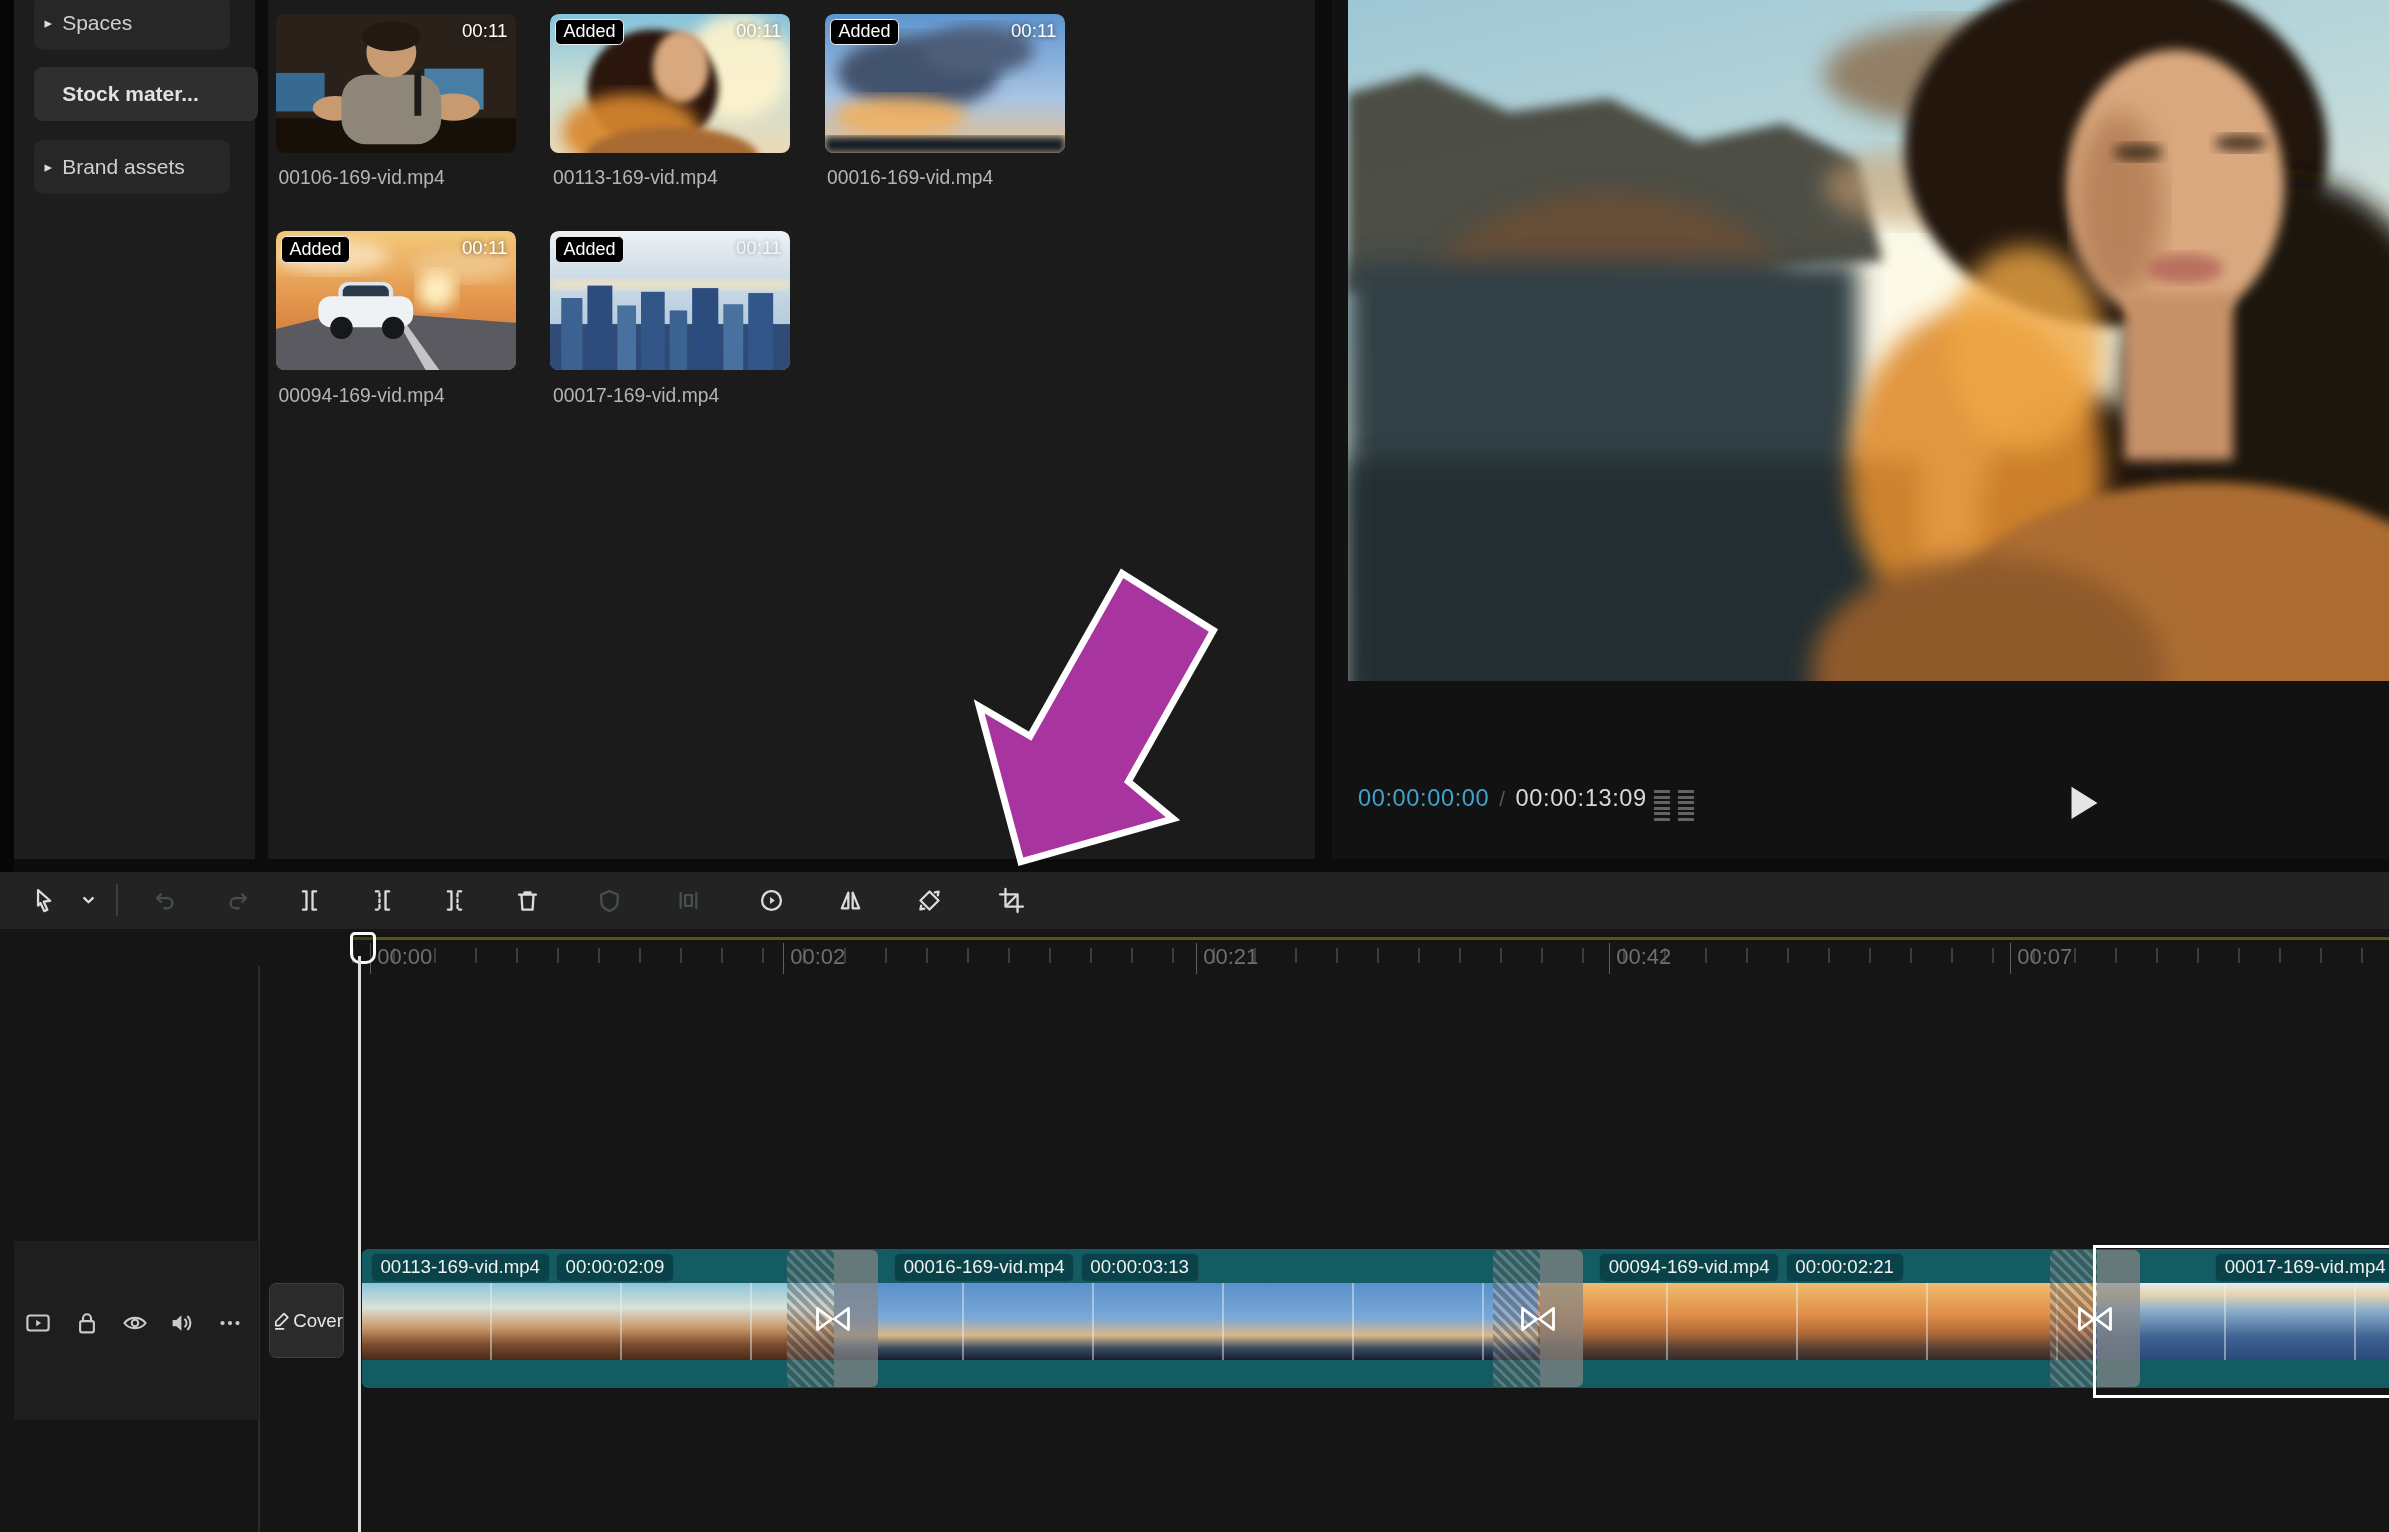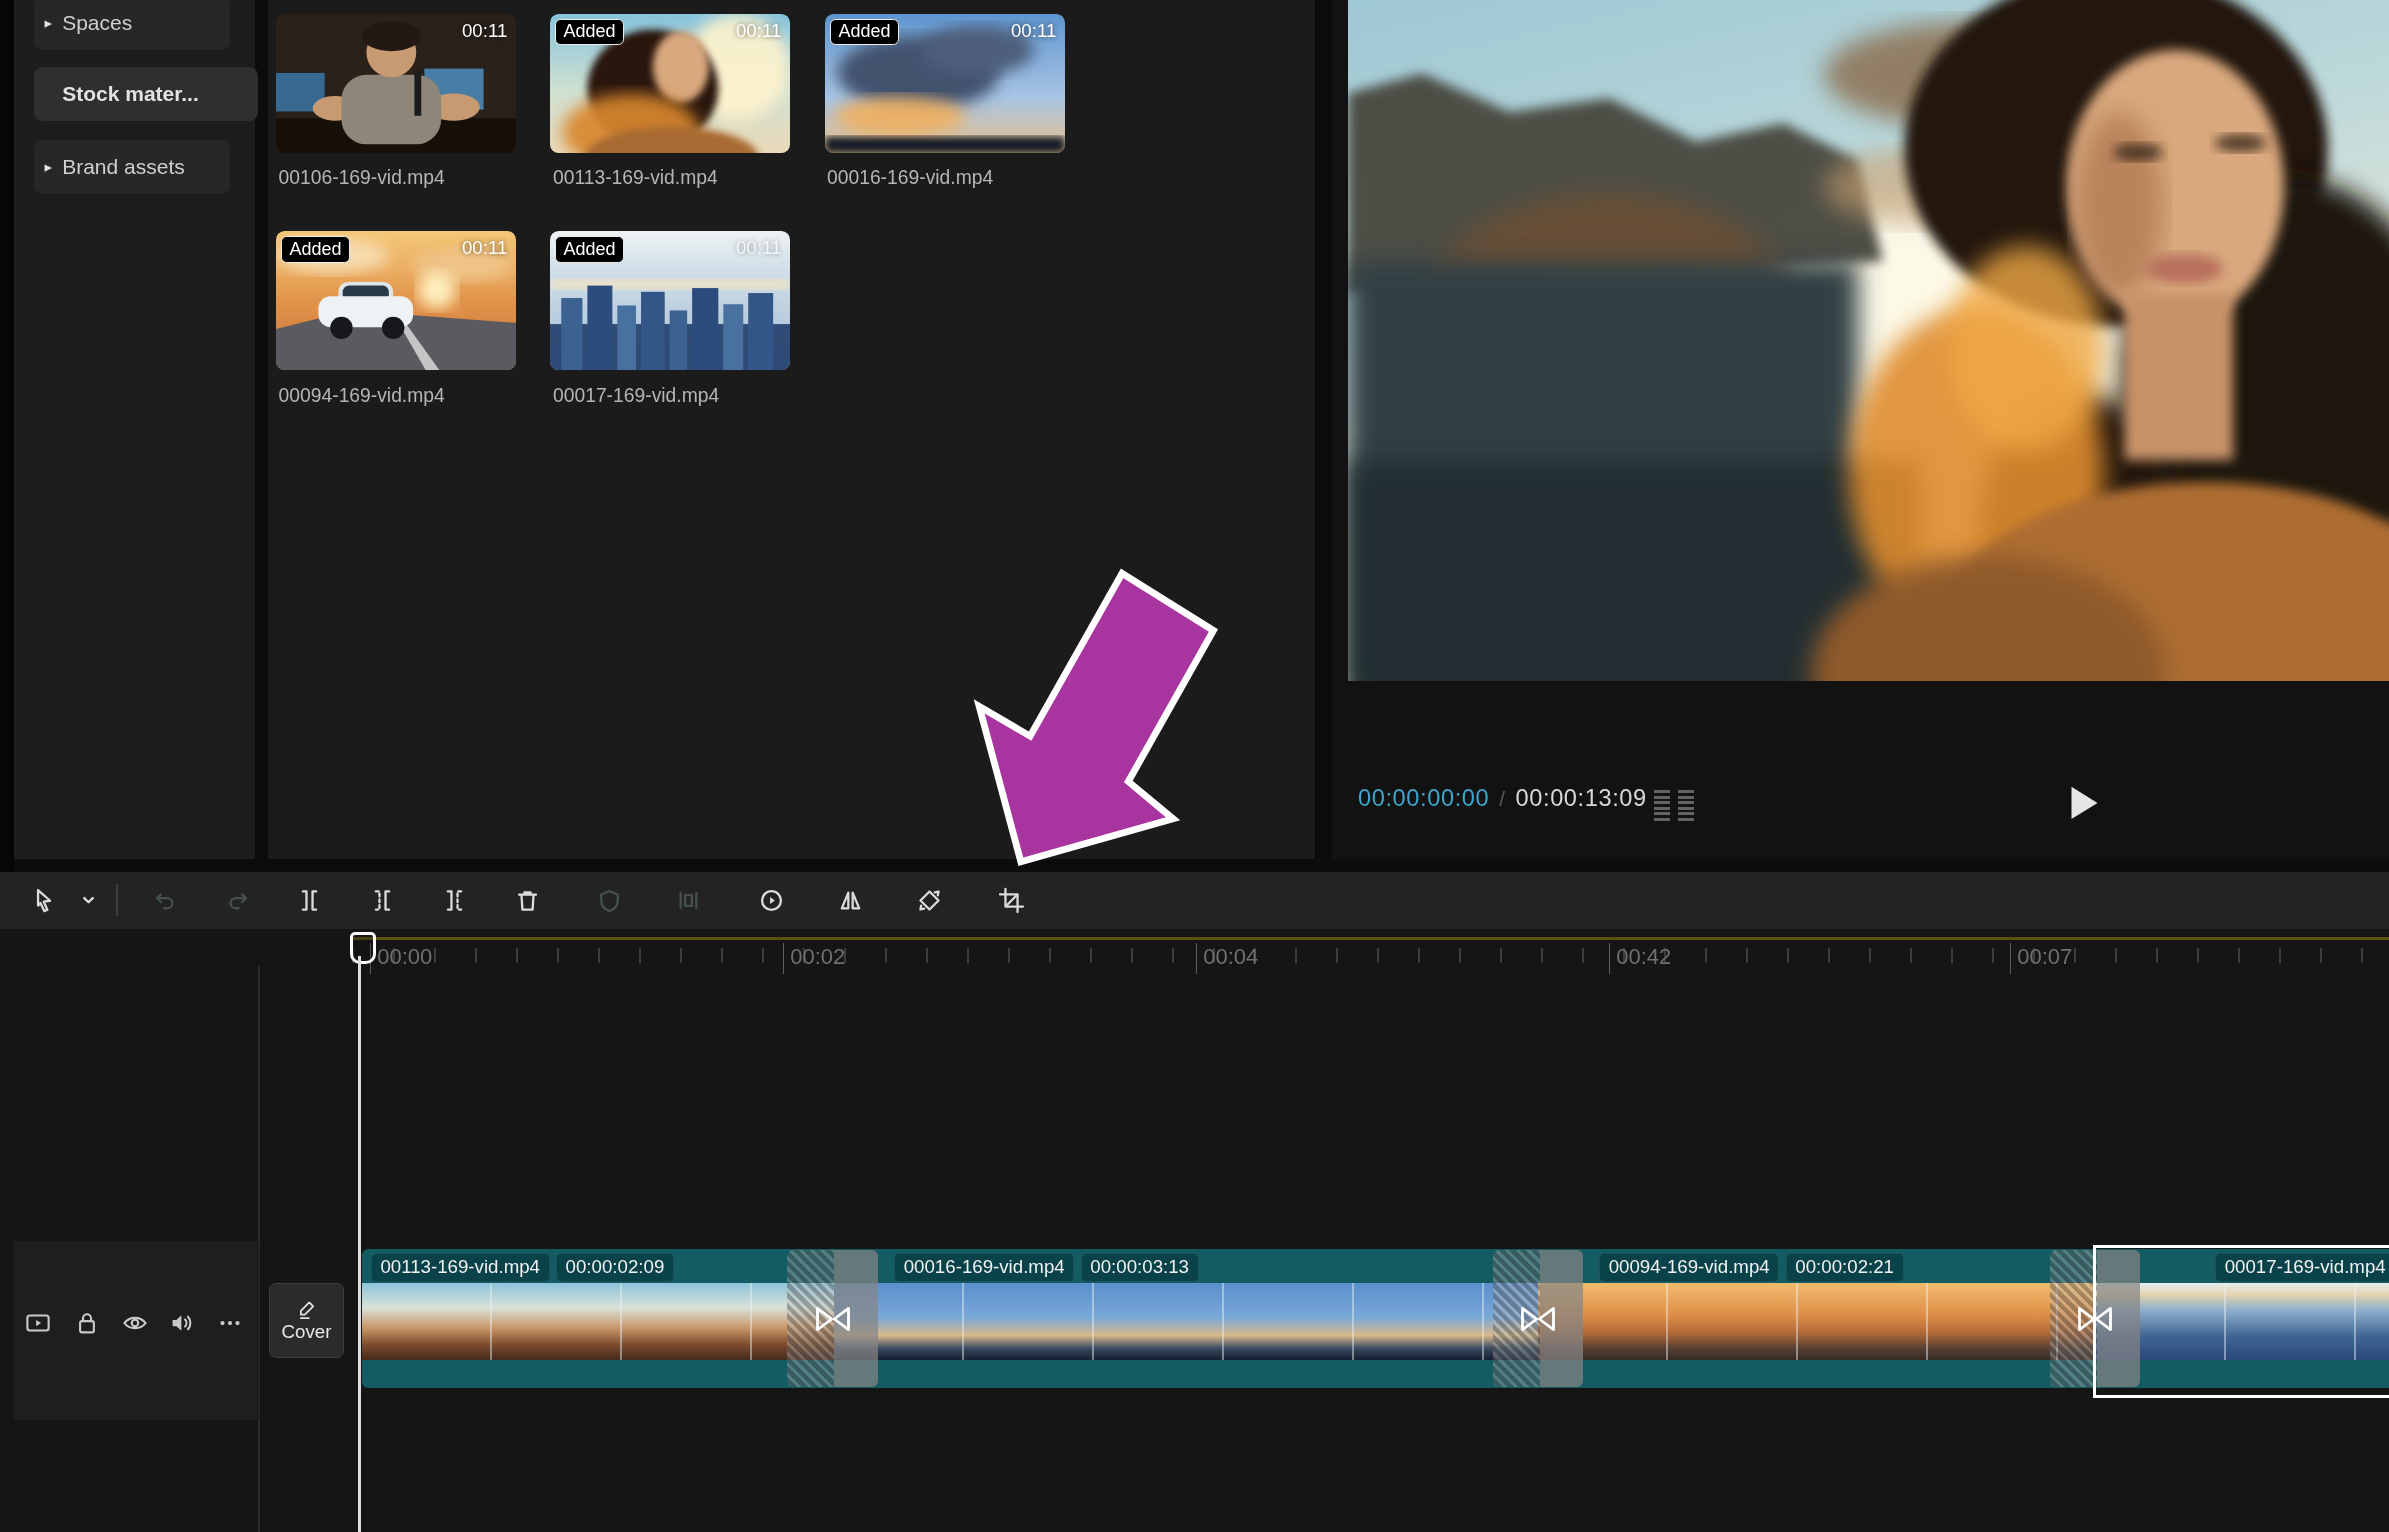--- a/index.html
+++ b/index.html
@@ -55,21 +55,21 @@
   #ruler-ticks{position:absolute;left:352px;top:19.3px;width:2036px;height:15px;
     background:repeating-linear-gradient(90deg,#3d3d3d 0 1.9px,transparent 1.9px 41px);}
   .ruler-label{position:absolute;top:13.7px;border-left:1.9px solid #5e5e5e;padding:1.2px 0 3.7px 6.2px;
     color:#6f6f6f;font-size:22px;}
   #track-divider{position:absolute;left:258px;top:37px;width:1.9px;height:566px;background:#2b2b2b;}
   #row-band{position:absolute;left:13.7px;top:312px;width:245px;height:179px;background:#1e1e1e;}
   .trk-icon{position:absolute;width:30px;height:30px;top:379px;}
   .trk-icon svg{width:100%;height:100%;stroke:#c9c9c9;stroke-width:1.7;fill:none;stroke-linecap:round;stroke-linejoin:round;}
   .trk-icon svg .f{fill:#c9c9c9;stroke:none;}
   #cover-btn{position:absolute;left:269px;top:354px;width:73px;height:73px;background:#2b2b2b;
-    border:1.9px dotted #525252;border-radius:7.5px;display:flex;flex-direction:column;align-items:center;justify-content:center;gap:0;}
+    border:1.9px dotted #525252;border-radius:7.5px;display:flex;flex-direction:row;align-items:center;justify-content:center;gap:0;}
   #cover-btn svg{width:23.6px;height:23.6px;stroke:#e3e3e3;stroke-width:1.8;fill:none;stroke-linecap:round;stroke-linejoin:round;}
   #cover-btn .lbl{color:#e6e6e6;font-size:18.7px;}
 
   #clips{position:absolute;left:0;top:320px;width:2389px;height:139px;}
   .clip{position:absolute;top:0;height:139px;background:#135C63;}
   .clip .strip{position:absolute;left:0;right:0;top:34px;height:77px;}
   .chip-row{position:absolute;top:4.4px;left:8.7px;display:flex;gap:6.2px;z-index:2;}
   .chip{background:rgba(9,64,70,.92);border:0.6px solid rgba(255,255,255,.08);border-radius:5.6px;color:#f2f2f2;
     font-size:18.7px;line-height:26px;height:27px;padding:0 8.7px;white-space:nowrap;}
   .strip1{background-image:repeating-linear-gradient(90deg,rgba(255,255,255,0) 0 128px,rgba(235,243,246,.45) 128px 130px),
@@ -377,21 +377,21 @@
         </svg>
     </div>
   </div>
 
   <div class="abs" id="timeline">
     <div id="olive-line"></div>
     <div id="ruler">
       <div id="ruler-ticks"></div>
       <span class="ruler-label" style="left:370px;">00:00</span>
       <span class="ruler-label" style="left:783px;">00:02</span>
-      <span class="ruler-label" style="left:1196px;">00:04</span>
+      <span class="ruler-label" style="left:1196px;">00:21</span>
       <span class="ruler-label" style="left:1609px;">00:42</span>
       <span class="ruler-label" style="left:2010px;">00:07</span>
     </div>
     <div id="track-divider"></div>
     <div id="row-band"></div>
 
     <div class="trk-icon" style="left:23px;">
       <svg viewBox="0 0 24 24">
           <rect x="3.5" y="6" width="17" height="12" rx="2"></rect>
           <path class="f" d="M10.5 9.5 L14.5 12 L10.5 14.5 Z"></path>

